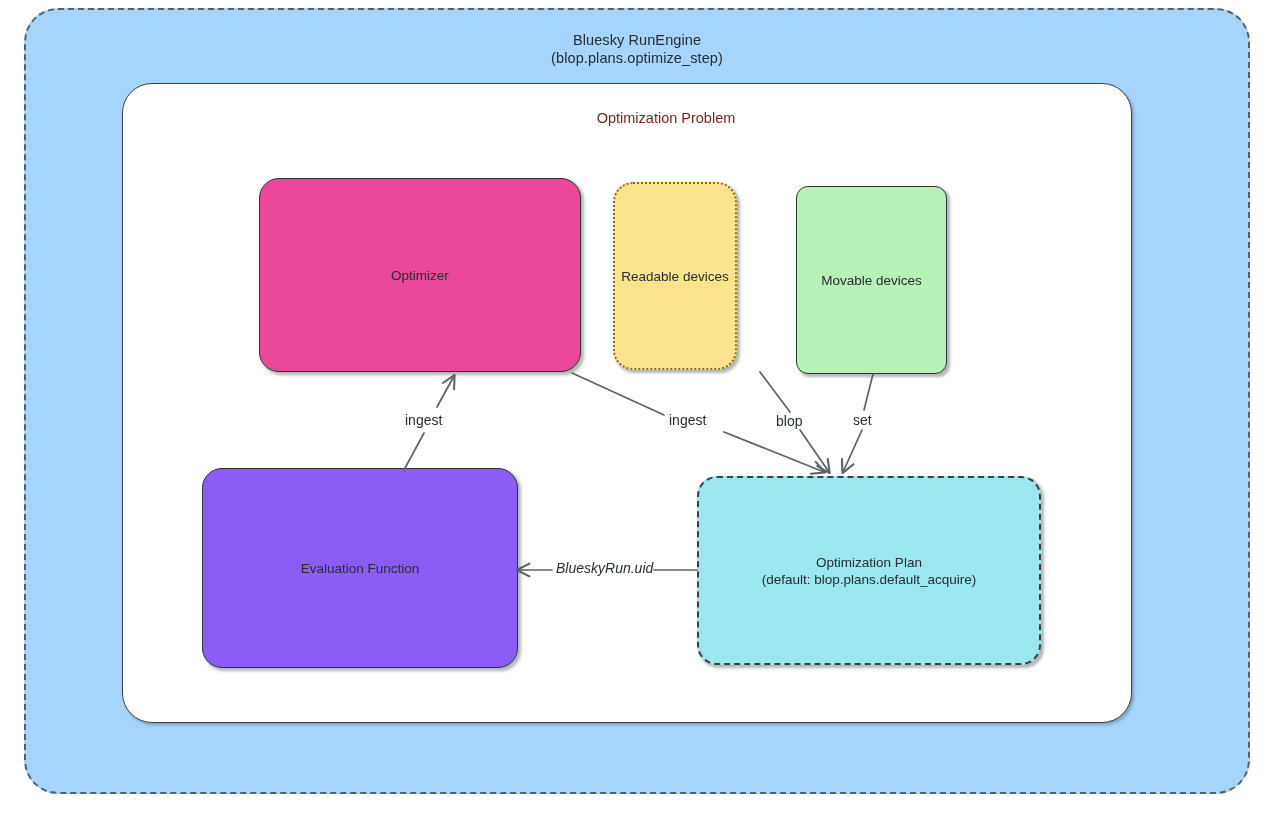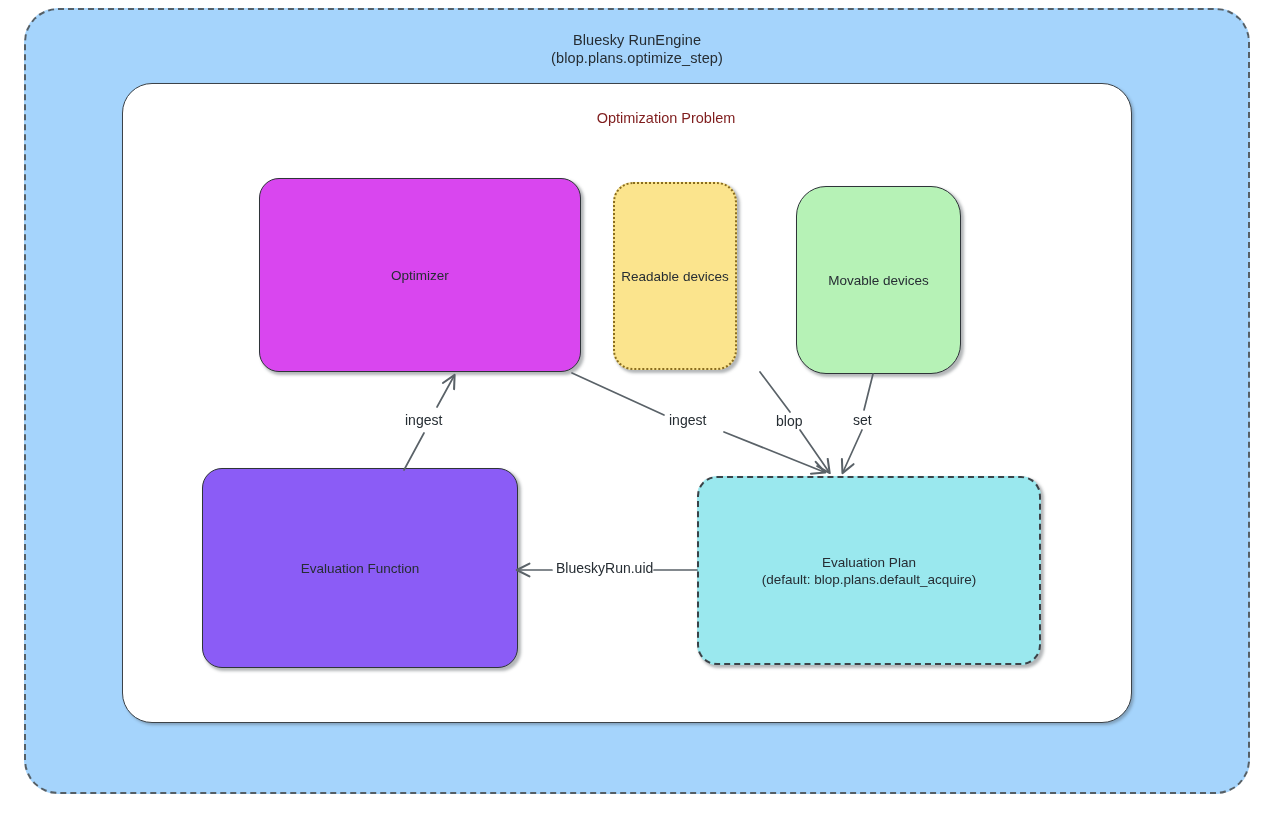--- a/index.html
+++ b/index.html
@@ -82,37 +82,37 @@
     color: #262d33;
     font-size: 13.5px;
     line-height: 17px;
     box-shadow: 2.5px 2.5px 3px rgba(55,62,68,0.38);
   }
   .node .label-line { display: block; }
 
   .node-optimizer {
     left: 259px;  top: 178px;
     width: 322px; height: 194px;
-    background: #d946ef;
+    background: #ec4899;
     border: 1.6px solid #2e3438;
     border-radius: 20px;
   }
   .node-readable {
     left: 613px;  top: 182px;
     width: 124px; height: 188px;
     background: #fbe48d;
     border: 2.2px dotted #8a6d1f;
     border-radius: 20px;
   }
   .node-movable {
     left: 796px;  top: 186px;
-    width: 165px; height: 188px;
+    width: 151px; height: 188px;
     background: #b6f2b6;
     border: 1.6px solid #2e3438;
-    border-radius: 30px;
+    border-radius: 12px;
   }
   .node-evaluation {
     left: 202px;  top: 468px;
     width: 316px; height: 200px;
     background: #8b5cf6;
     border: 1.6px solid #2e3438;
     border-radius: 20px;
   }
   .node-acquisition {
     left: 697px;  top: 476px;
@@ -127,21 +127,21 @@
     position: absolute;
     color: #262d33;
     font-size: 14px;
     white-space: nowrap;
     background: transparent;
   }
   .lbl-ingest   { left: 405px; top: 412px; }
   .lbl-suggest  { left: 669px; top: 412px; }
   .lbl-read     { left: 776px; top: 413px; }
   .lbl-set      { left: 853px; top: 412px; }
-  .lbl-uid      { left: 556px; top: 560px; }
+  .lbl-uid      { left: 556px; top: 560px; font-style: italic; }
 
   
   #edges {
     position: absolute;
     left: 0; top: 0;
     width: 1275px;
     height: 817px;
     pointer-events: none;
   }
 </style>
@@ -172,21 +172,21 @@
   <div class="node node-movable">
     <span>Movable devices</span>
   </div>
 
   <div class="node node-evaluation">
     <span>Evaluation Function</span>
   </div>
 
   <div class="node node-acquisition">
     <div>
-      <span class="label-line">Evaluation Plan</span>
+      <span class="label-line">Optimization Plan</span>
       <span class="label-line">(default: blop.plans.default_acquire)</span>
     </div>
   </div>
 
   <svg id="edges" viewBox="0 0 1275 817" xmlns="http://www.w3.org/2000/svg">
     <defs>
       <marker id="arrowOpen" viewBox="0 0 12 12" refX="10" refY="6" markerWidth="9" markerHeight="9" orient="auto-start-reverse">
         <path d="M 1 1 L 11 6 L 1 11" fill="none" stroke="#5a6268" stroke-width="1.6" stroke-linecap="round" stroke-linejoin="round"></path>
       </marker>
     </defs>

